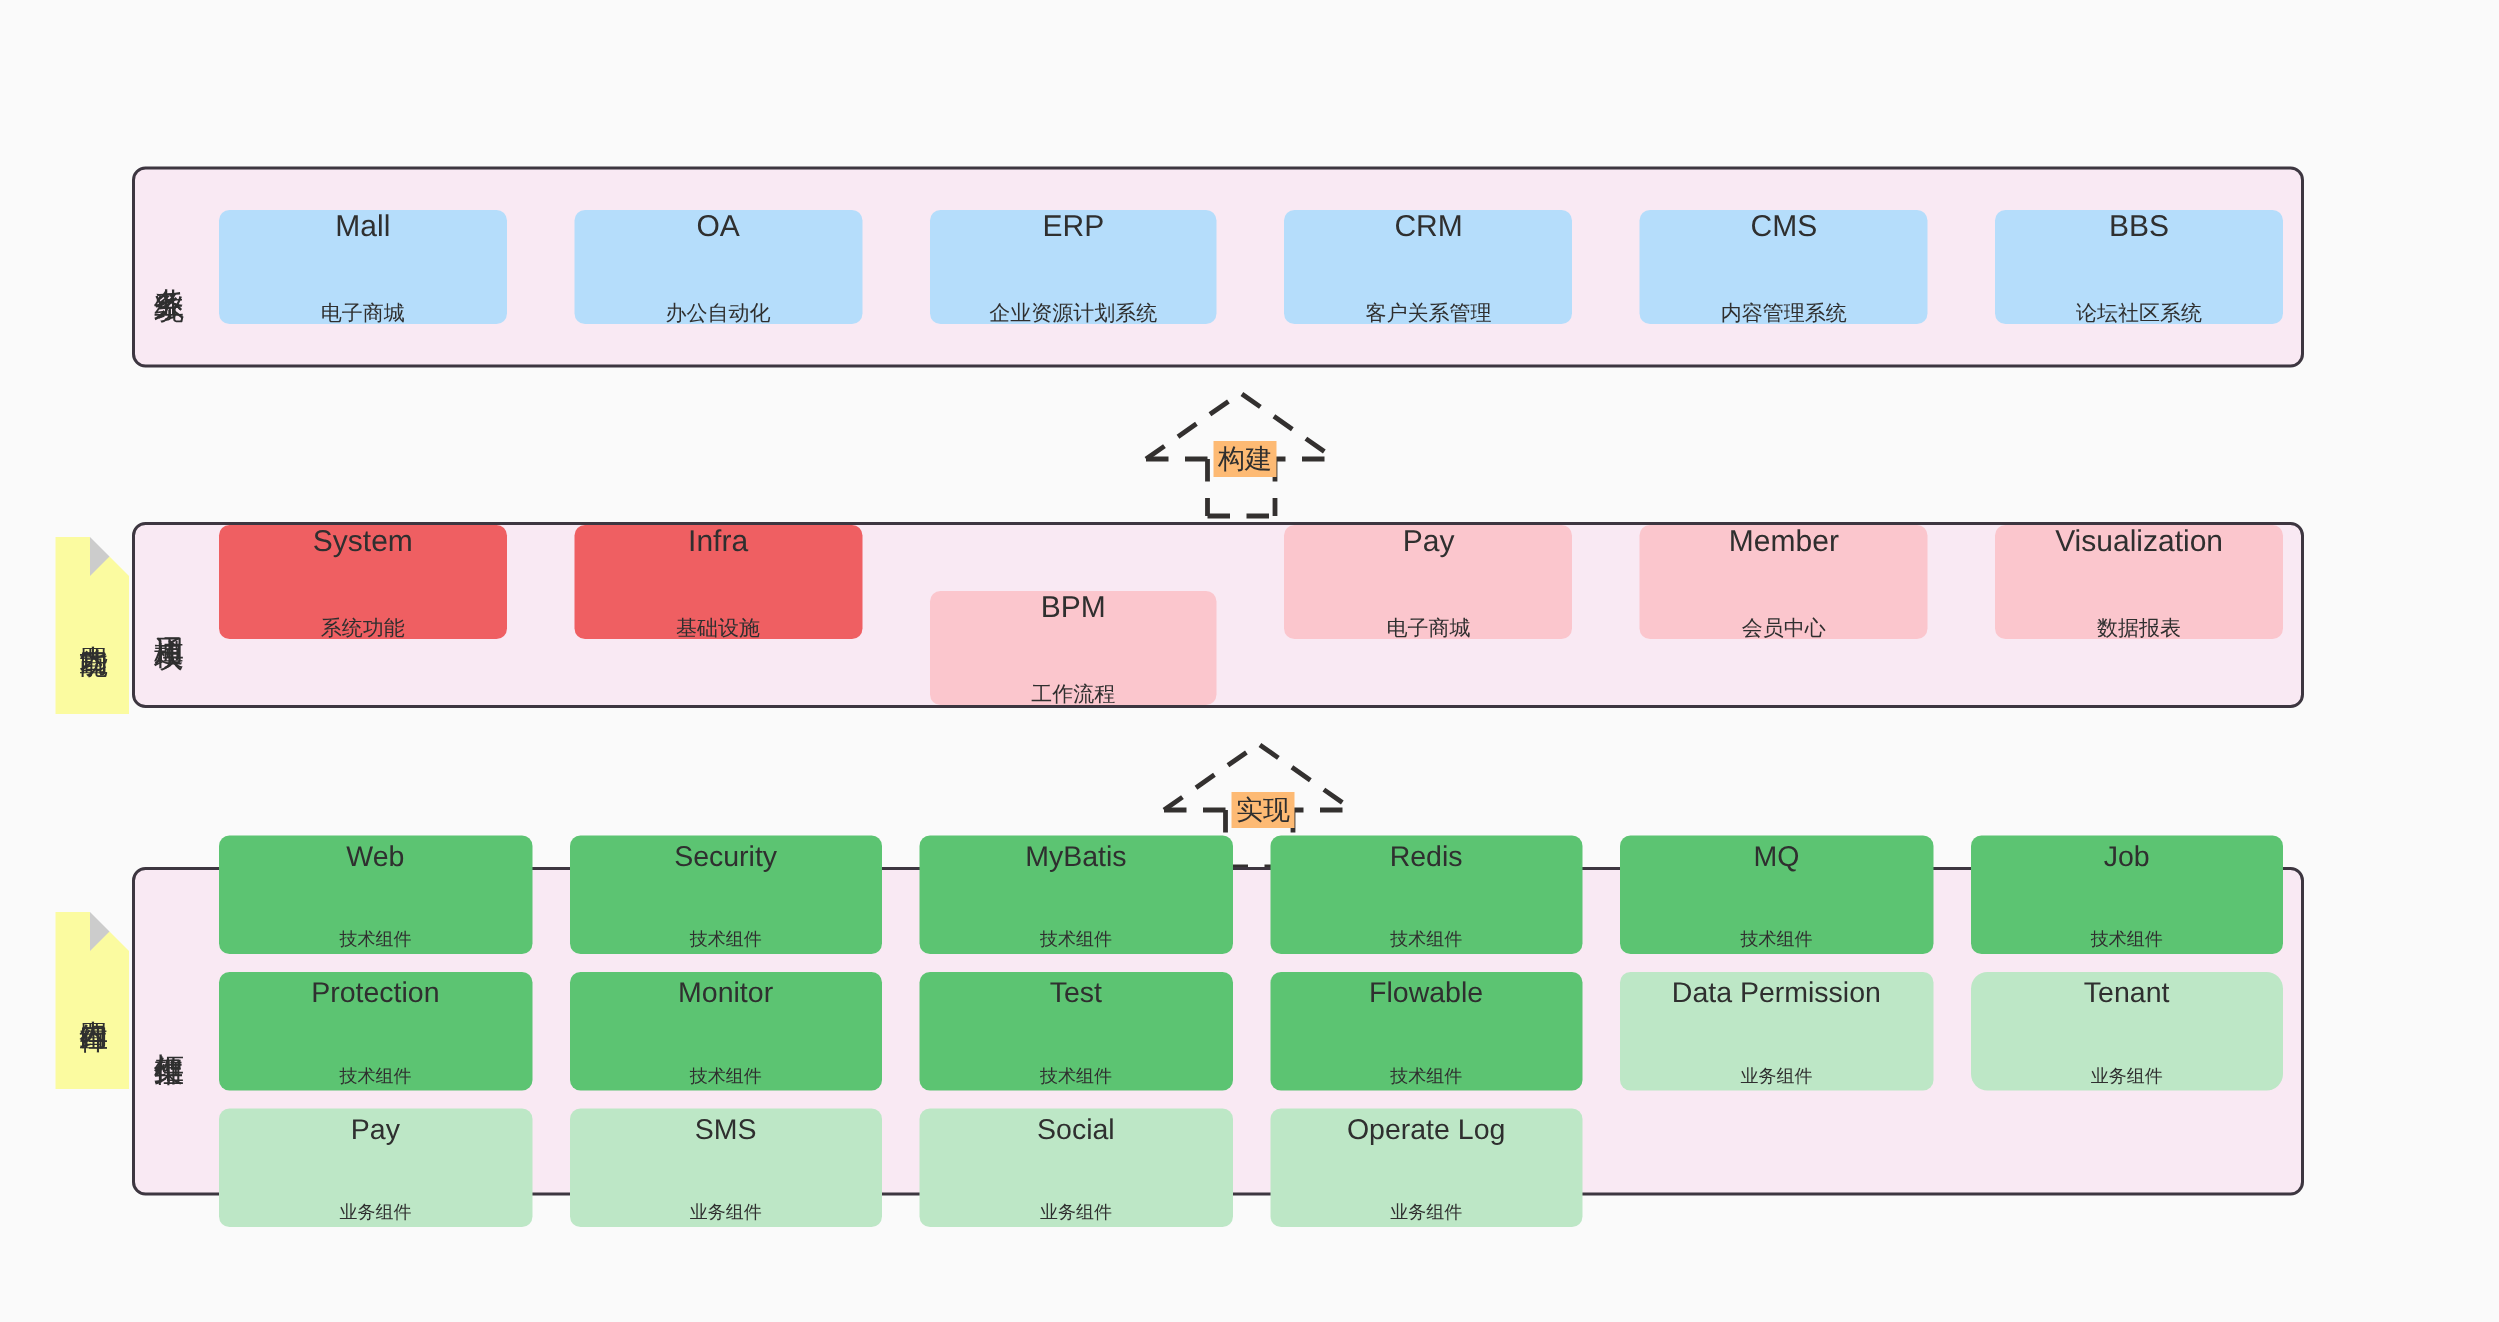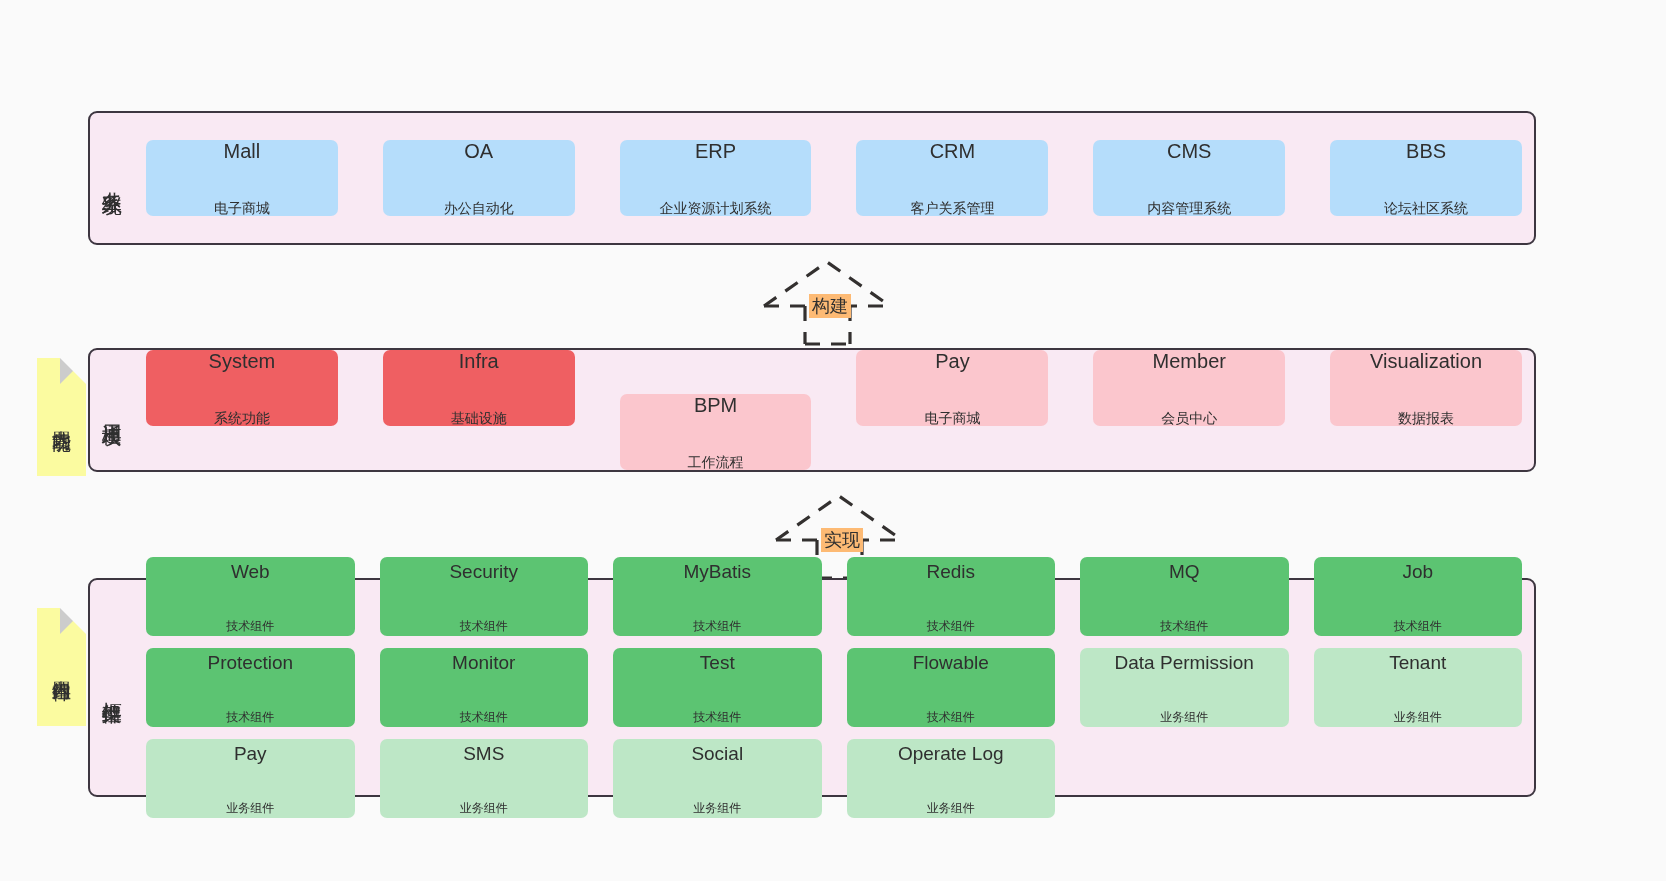--- a/index.html
+++ b/index.html
@@ -246,21 +246,21 @@
           <div class="t2">技术组件</div>
         </div>
         <div class="tile c-green small" style="height: 79px;">
           <div class="t1">Flowable</div>
           <div class="t2">技术组件</div>
         </div>
         <div class="tile c-green-light small" style="height: 79px; text-align: center;">
           <div class="t1">Data Permission</div>
           <div class="t2">业务组件</div>
         </div>
-        <div class="tile c-green-light small" style="height: 79px;">
+        <div class="tile c-green-light small" style="height: 79px; border-radius: 11px;">
           <div class="t1">Tenant</div>
           <div class="t2">业务组件</div>
         </div>
         <div class="tile c-green-light small" style="height: 79px;">
           <div class="t1">Pay</div>
           <div class="t2">业务组件</div>
         </div>
         <div class="tile c-green-light small" style="height: 79px;">
           <div class="t1">SMS</div>
           <div class="t2">业务组件</div>

